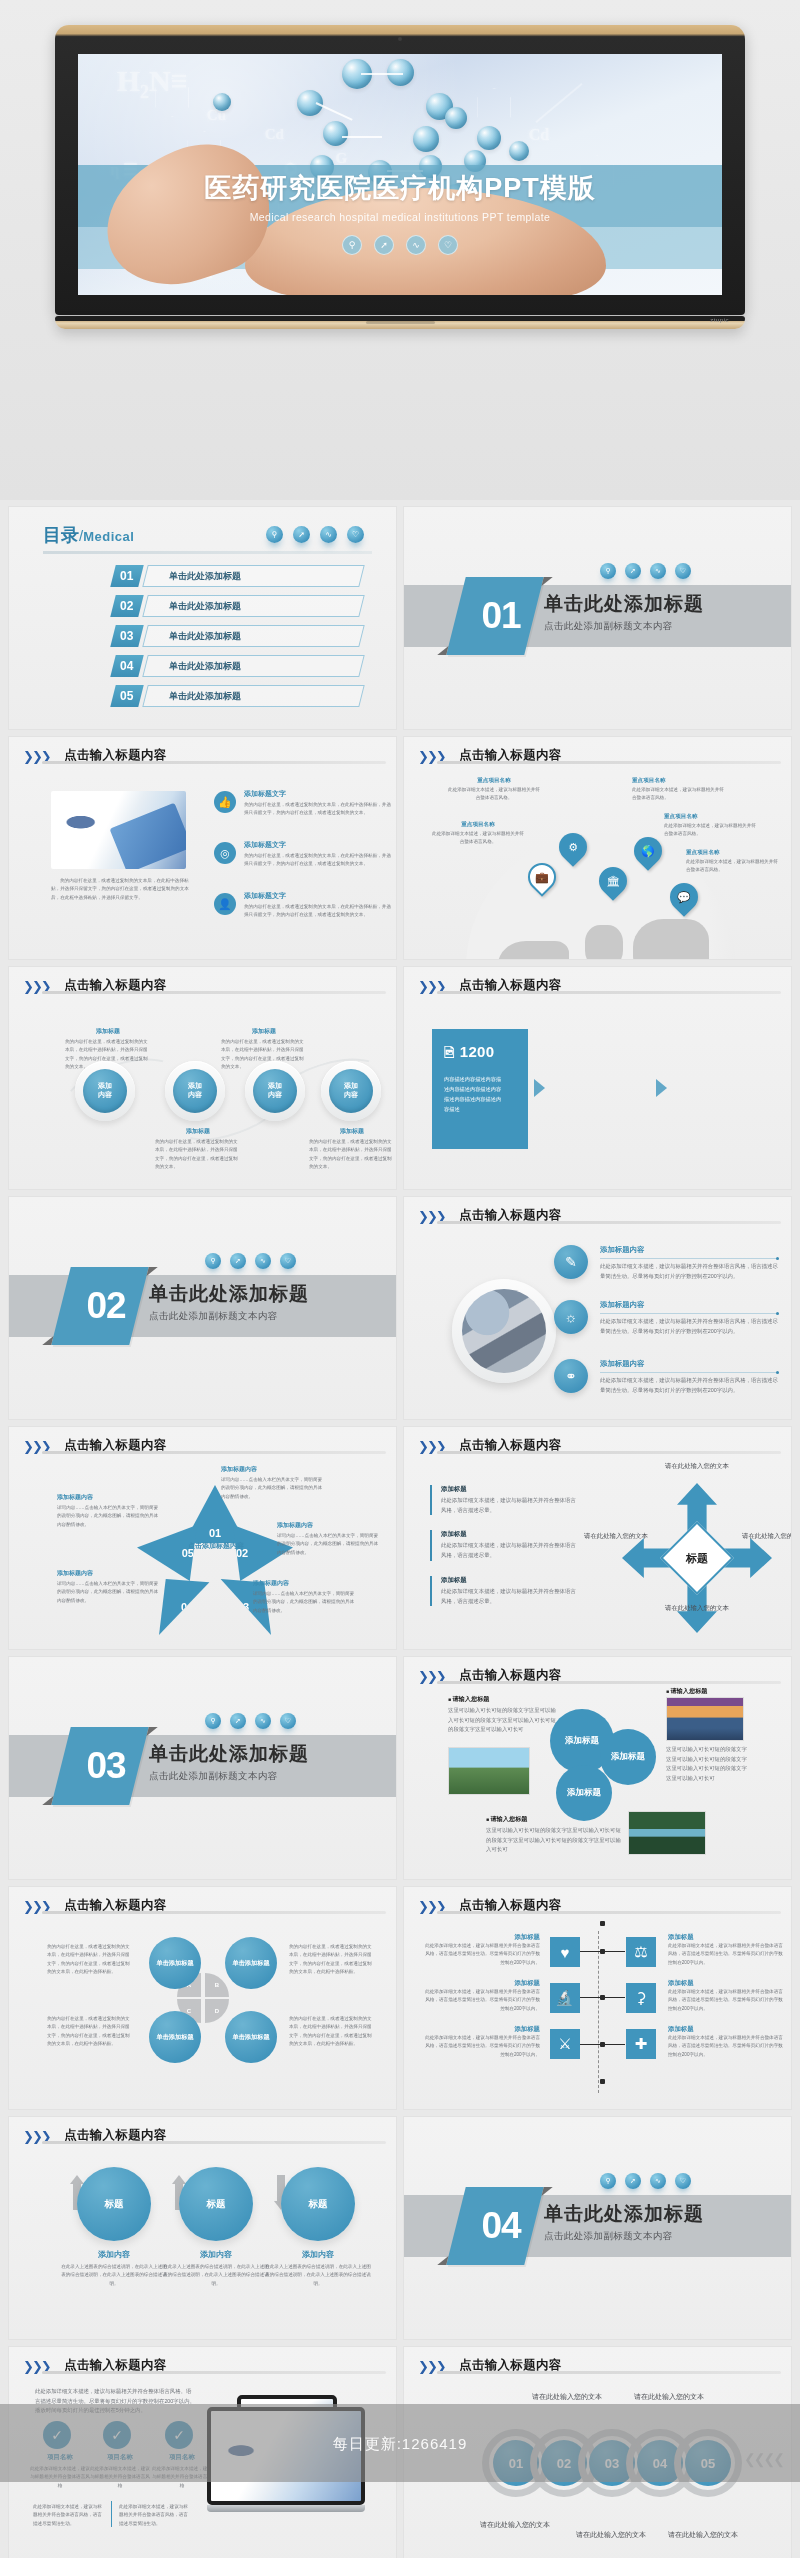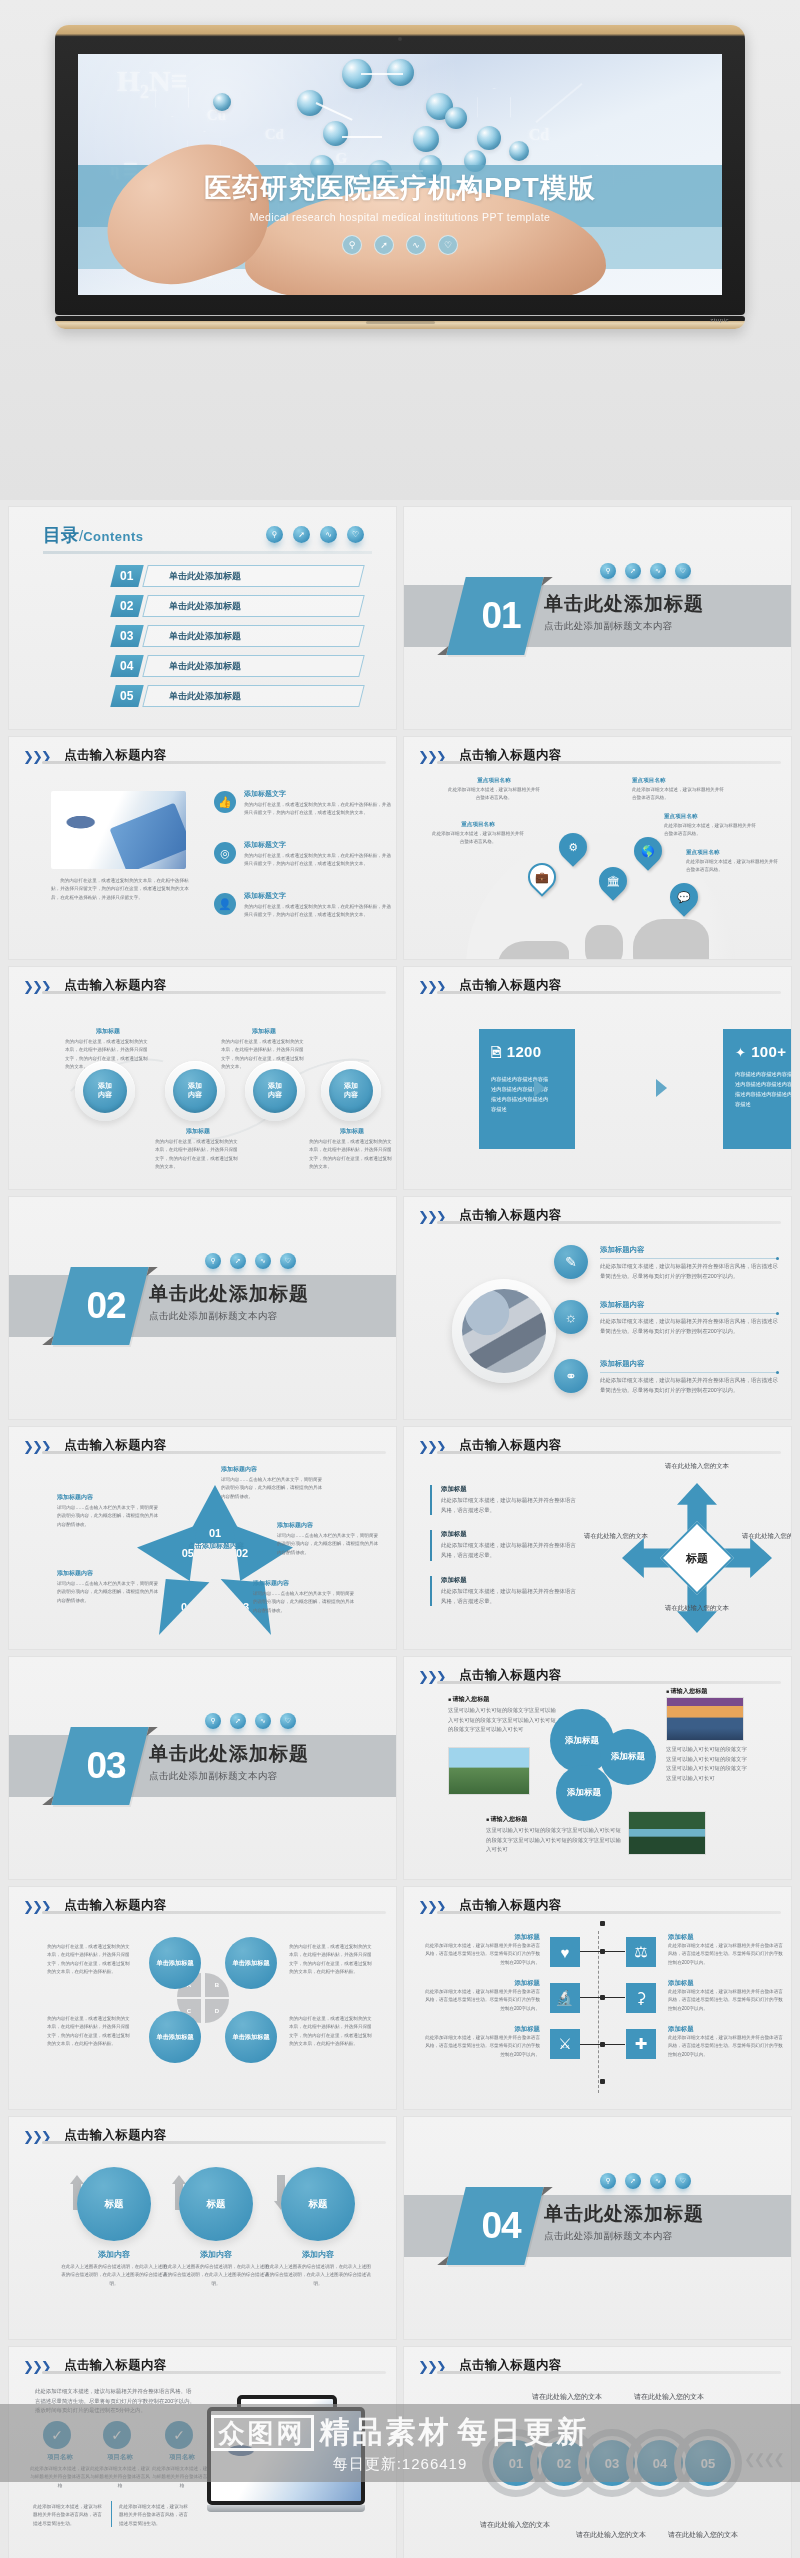--- a/index.html
+++ b/index.html
@@ -257,21 +257,21 @@
   }
   .c4lbl { position:absolute; width:86px; }
   .c4lbl h6{ font-size:6px; color:#3b8cb3; font-weight:700; text-align:center; margin-bottom:2px;}
   .swoosh {
     position:absolute; border:2px solid #e4e6e7; border-radius:50%;
     border-color:#e4e6e7 transparent transparent transparent;
   }
   
   .panel {
     position:absolute; top:62px; width:96px; height:120px; background:#4095bd;
-    color:#fff; padding:14px 26px 10px 12px;margin-left:47px;
+    color:#fff; padding:14px 26px 10px 12px;
   }
   .panel .big { font-size:15px; font-weight:700; letter-spacing:.3px; }
   .panel .big i { font-style:normal; margin-right:5px; font-size:13px; }
   .panel .pt { font-size:5.2px; line-height:1.9; margin-top:10px; }
   .arw {
     position:absolute; top:112px; width:0;height:0;
     border-left:11px solid #63a8c8; border-top:9px solid transparent; border-bottom:9px solid transparent;
   }
   
   .rphoto {
@@ -481,21 +481,21 @@
     <div class="base">
       <div class="brand">ztupic</div>
     </div>
   </div>
 </div>
 
 <div class="grid">
 
   <div class="slide">
     <div class="cts-h">
-      <span>目录</span><em>/</em><span class="en">Contents</span>
+      <span>目录</span><em>/</em><span class="en">Medical</span>
     </div>
     <div class="cts-rule"></div>
     <div class="cts-icons">
       <i>⚲</i>
       <i>➚</i>
       <i>∿</i>
       <i>♡</i>
     </div>
     <div class="cts-list">
       <div class="cts-row">
@@ -690,24 +690,20 @@
       <span class="s-title">点击输入标题内容</span>
     </div>
     <div class="s-rule"></div>
 
     <div class="panel" style="left:28px">
       <div class="big"><i>🖻</i><span>1200</span></div>
       <div class="pt">内容描述内容描述内容描述内容描述内容描述内容描述内容描述内容描述内容描述</div>
     </div>
     <div class="arw" style="left:130px"></div>
     <div class="arw" style="left:252px"></div>
-    <div class="panel" style="left:272px">
-      <div class="big"><i>✦</i><span>100+</span></div>
-      <div class="pt">内容描述内容描述内容描述内容描述内容描述内容描述内容描述内容描述内容描述</div>
-    </div>
   </div>
 
   <div class="slide">
     <div class="dv-band"></div>
     <div class="dv-para"></div>
     <div class="dv-num">02</div>
     <div class="dv-icons">
       <i>⚲</i>
       <i>➚</i>
       <i>∿</i>
@@ -1120,19 +1116,14 @@
     <div class="chevL" style="left:340px;top:104px">❮❮❮❮</div>
 
     <div class="step-lbl" style="left:74px;top:172px"><span>请在此处输入您的文本</span></div>
     <div class="step-lbl" style="left:170px;top:182px"><span>请在此处输入您的文本</span></div>
     <div class="step-lbl" style="left:262px;top:182px"><span>请在此处输入您的文本</span></div>
   </div>
 
 </div>
 
 <div class="wm">
-  <div class="l1">
-    <span class="logo">众图网</span>
-    <span>精品素材</span>
-    <span>每日更新</span>
-  </div>
   <div class="l2">每日更新:1266419</div>
 </div>
 
 </body></html>

